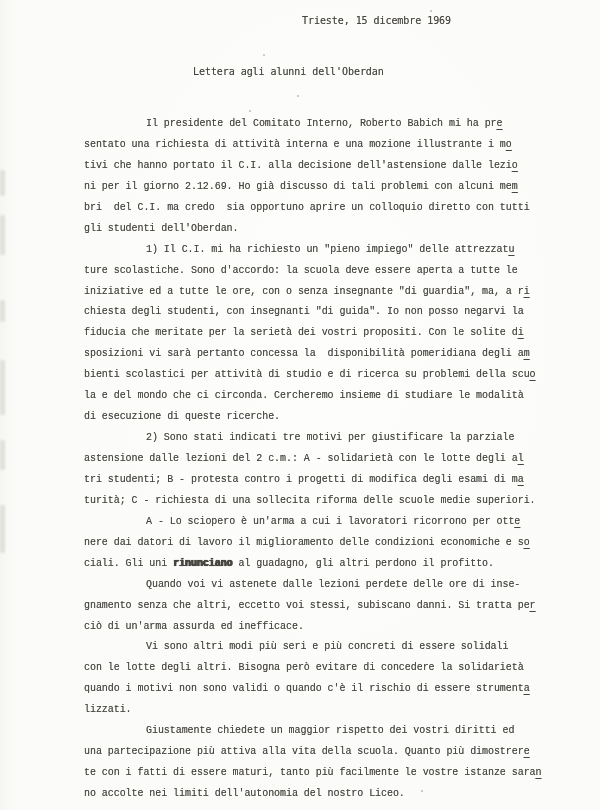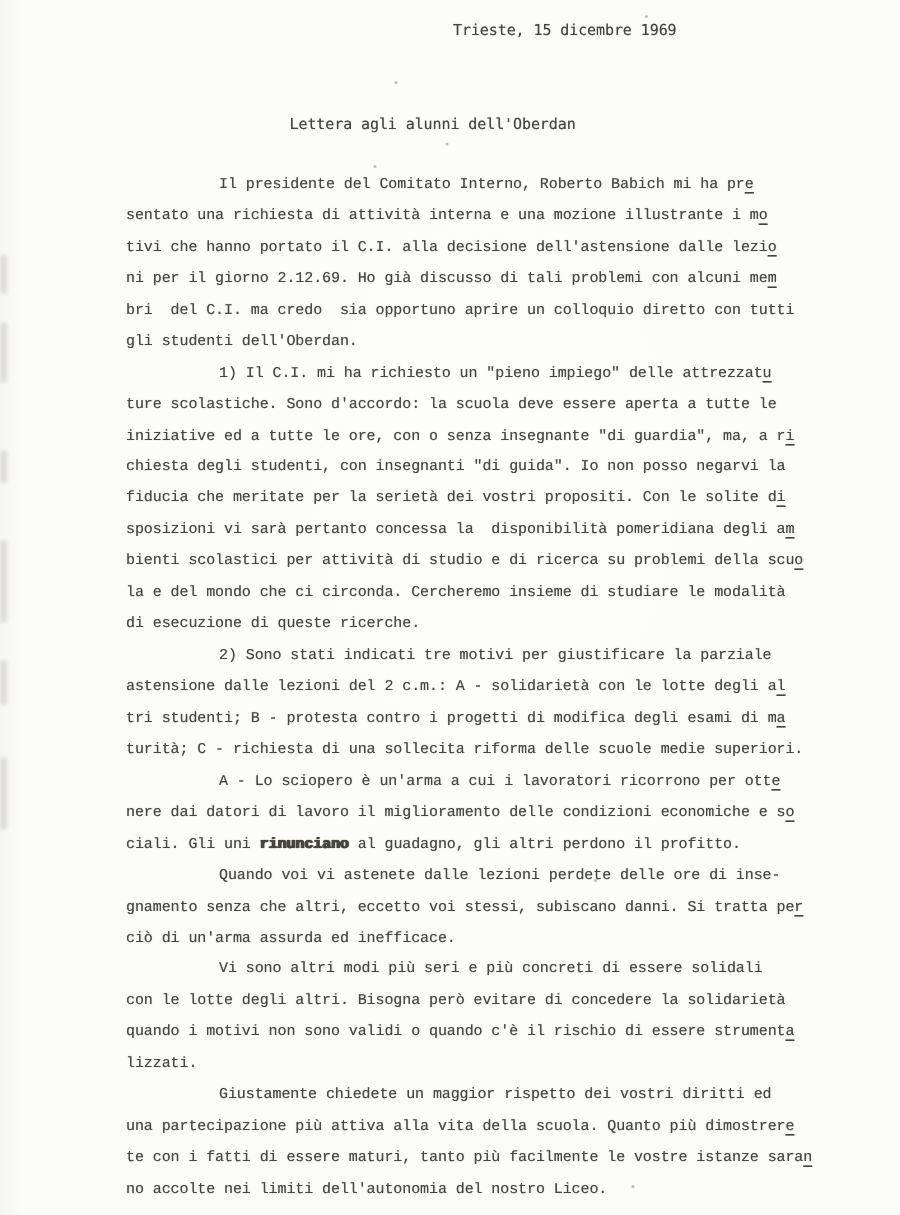--- a/index.html
+++ b/index.html
@@ -17,21 +17,21 @@
       linear-gradient(90deg, #f5f5f2 0px, #fbfbf9 14px, #fbfbf9 100%);
     color: #47453f;
   }
   .typed {
     font-size: 10px;
     letter-spacing: -0.06px;
     white-space: pre;
     text-shadow: 0 0 0.6px rgba(70,68,62,0.55);
   }
   .date-line { position: absolute; left: 302px; top: 15px; }
-  .doc-title { position: absolute; left: 193px; top: 78px; text-align: center; }
+  .doc-title { position: absolute; left: 193px; top: 66px; text-align: center; }
   .body-block { position: absolute; left: 84px; top: 114px; width: 470px; }
   .line { height: 20.94px; line-height: 20.94px; font-family: Liberation Mono, monospace; }
   .line.indent { padding-left: 62px; }
   .u { text-decoration: underline; text-underline-offset: 2.5px; }
   .ovr {
     font-weight: bold;
     text-shadow: 0.6px 0 0 currentColor, -0.4px 0 0 currentColor, 0 0 1px rgba(60,58,52,0.8);
   }
   
   .smudge {

